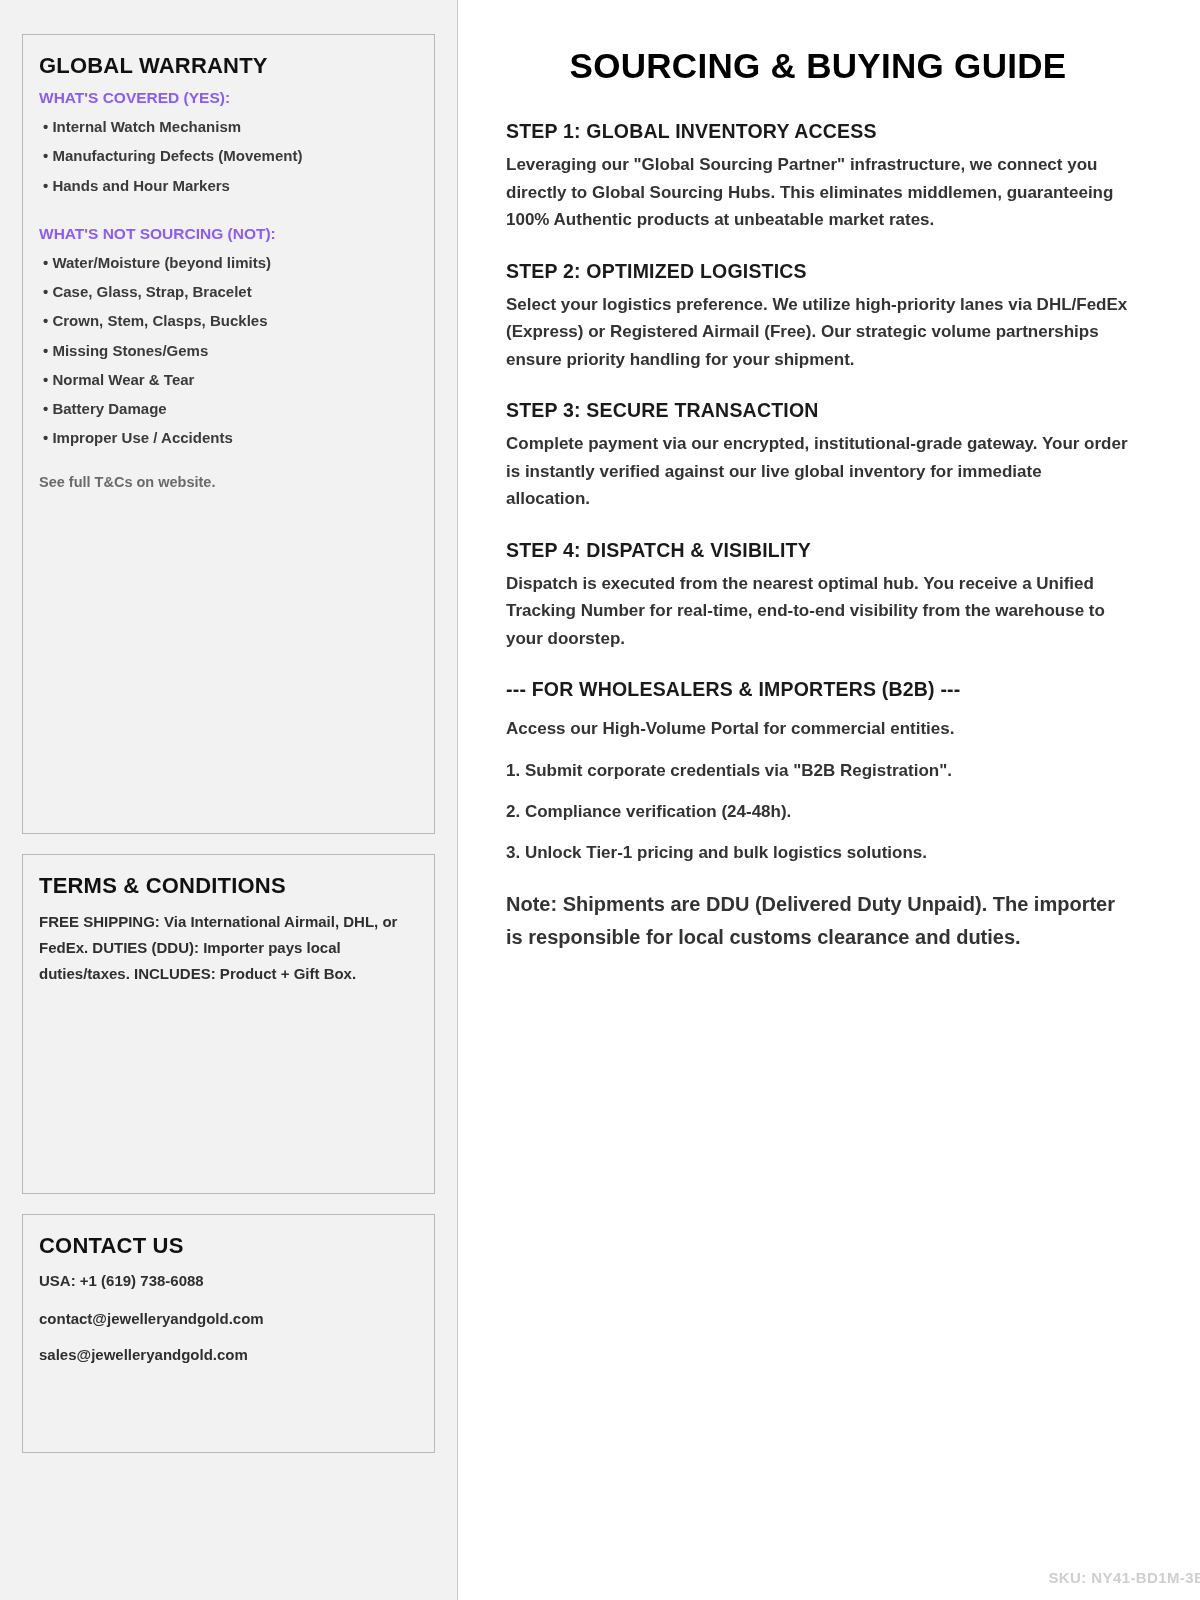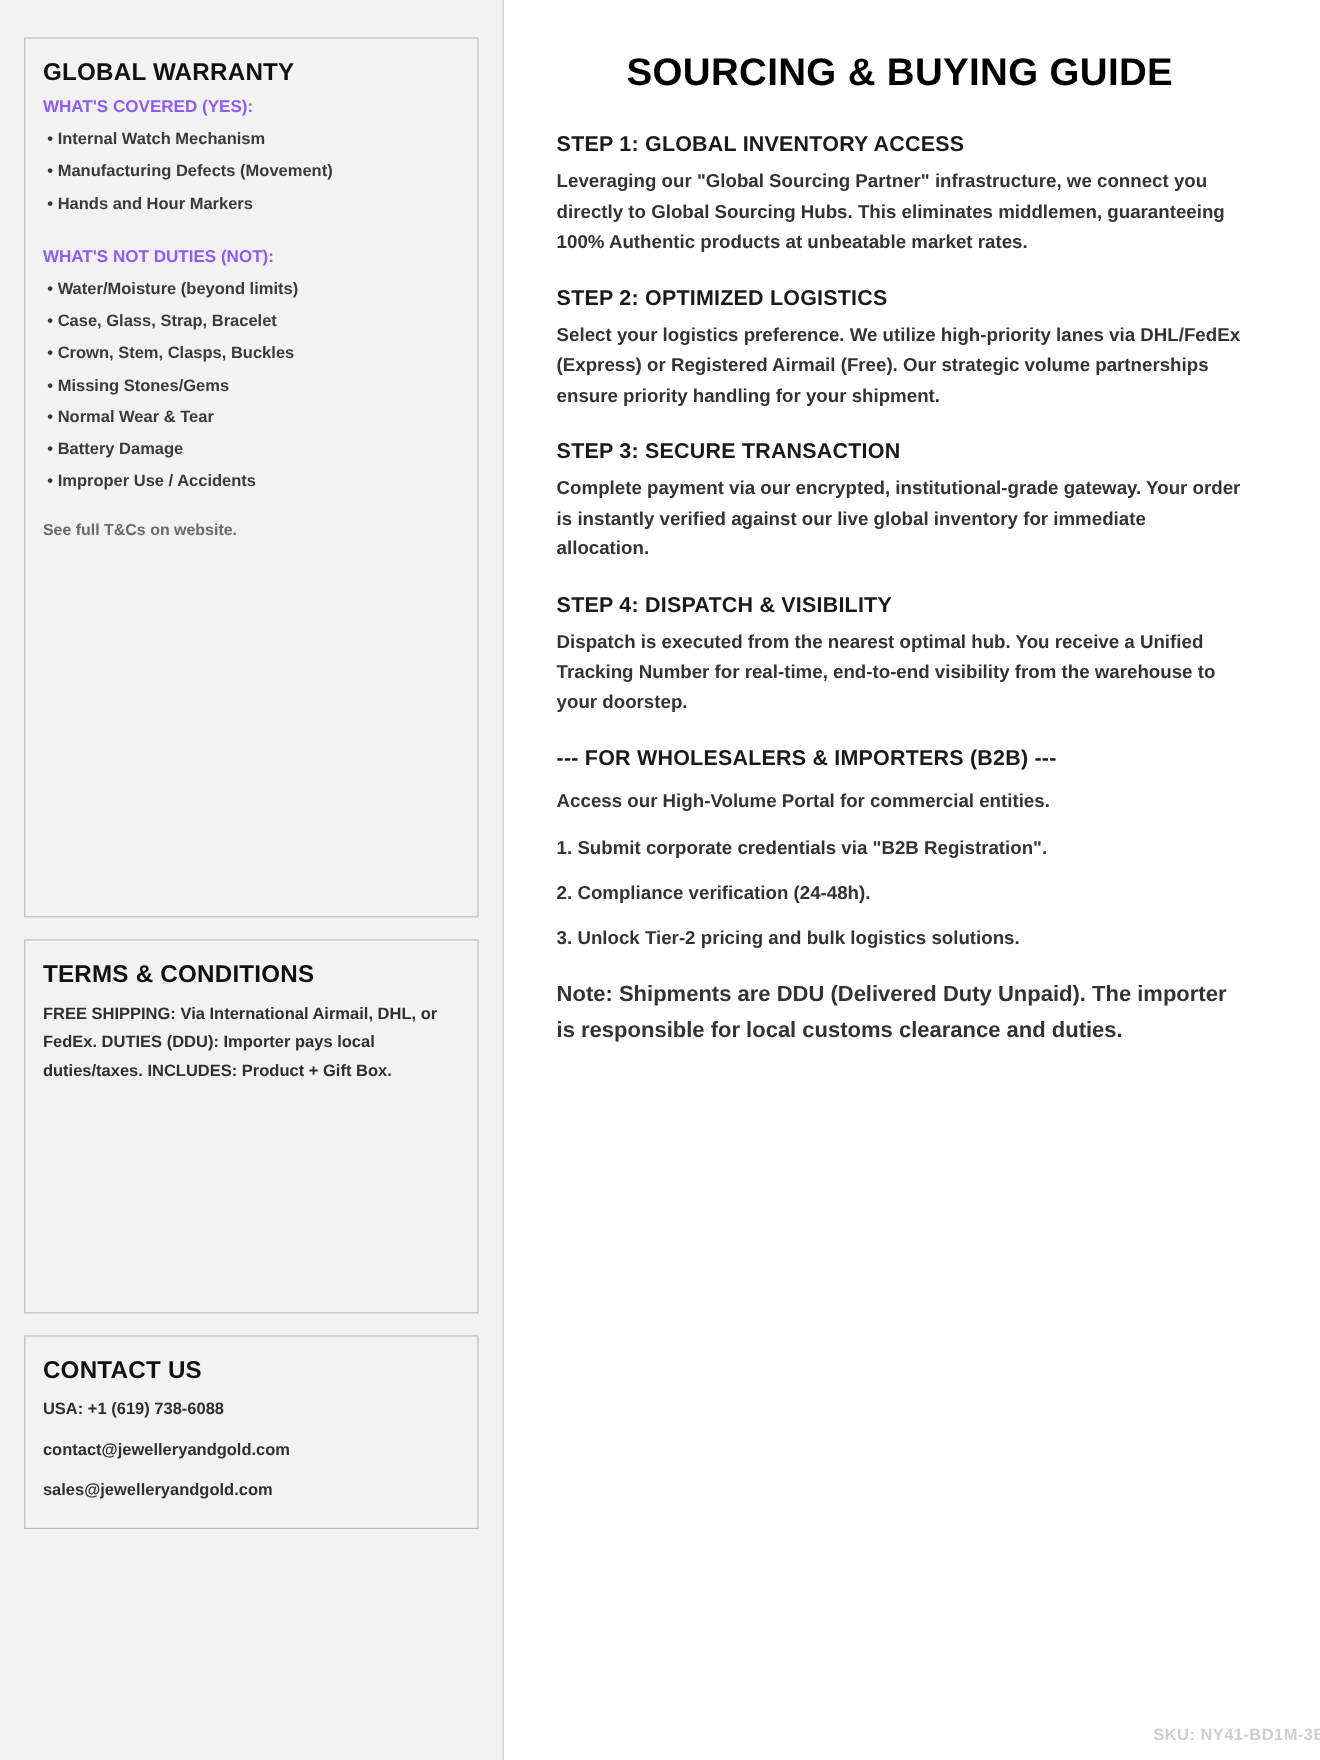--- a/index.html
+++ b/index.html
@@ -26,21 +26,21 @@
     padding: 34px 22px 0 22px;
   }
   .panel {
     border: 1px solid #b8b8b8;
     background: #f2f2f2;
     padding: 18px 33px 18px 16px;
     margin-bottom: 20px;
   }
   .panel-warranty { height: 800px; }
   .panel-terms { height: 340px; }
-  .panel-contact { height: 176px; }
+  .panel-contact { height: 239px; }
 
   .panel-title {
     font-size: 22px;
     font-weight: bold;
     letter-spacing: 0.2px;
     color: #111111;
     margin-bottom: 10px;
   }
   .sub-head {
     font-size: 15.5px;
@@ -144,21 +144,21 @@
   <div class="left-col">
 
     <div class="panel panel-warranty">
       <div class="panel-title">GLOBAL WARRANTY</div>
 
       <div class="sub-head">WHAT'S COVERED (YES):</div>
       <div class="bullet">• Internal Watch Mechanism</div>
       <div class="bullet">• Manufacturing Defects (Movement)</div>
       <div class="bullet">• Hands and Hour Markers</div>
 
-      <div class="sub-head spaced">WHAT'S NOT DUTIES (NOT):</div>
+      <div class="sub-head spaced">WHAT'S NOT SOURCING (NOT):</div>
       <div class="bullet">• Water/Moisture (beyond limits)</div>
       <div class="bullet">• Case, Glass, Strap, Bracelet</div>
       <div class="bullet">• Crown, Stem, Clasps, Buckles</div>
       <div class="bullet">• Missing Stones/Gems</div>
       <div class="bullet">• Normal Wear &amp; Tear</div>
       <div class="bullet">• Battery Damage</div>
       <div class="bullet">• Improper Use / Accidents</div>
 
       <div class="note-line">See full T&amp;Cs on website.</div>
     </div>
@@ -198,20 +198,20 @@
     <div>
       <div class="step-head">STEP 4: DISPATCH &amp; VISIBILITY</div>
       <div class="step-body">Dispatch is executed from the nearest optimal hub. You receive a Unified Tracking Number for real-time, end-to-end visibility from the warehouse to your doorstep.</div>
     </div>
 
     <div>
       <div class="b2b-head">--- FOR WHOLESALERS &amp; IMPORTERS (B2B) ---</div>
       <div class="b2b-line">Access our High-Volume Portal for commercial entities.</div>
       <div class="b2b-line">1. Submit corporate credentials via "B2B Registration".</div>
       <div class="b2b-line">2. Compliance verification (24-48h).</div>
-      <div class="b2b-line">3. Unlock Tier-2 pricing and bulk logistics solutions.</div>
+      <div class="b2b-line">3. Unlock Tier-1 pricing and bulk logistics solutions.</div>
       <div class="b2b-note">Note: Shipments are DDU (Delivered Duty Unpaid). The importer is responsible for local customs clearance and duties.</div>
     </div>
 
     <div class="sku">SKU: NY41-BD1M-3B4</div>
   </div>
 
 </div>
 
 </body></html>

